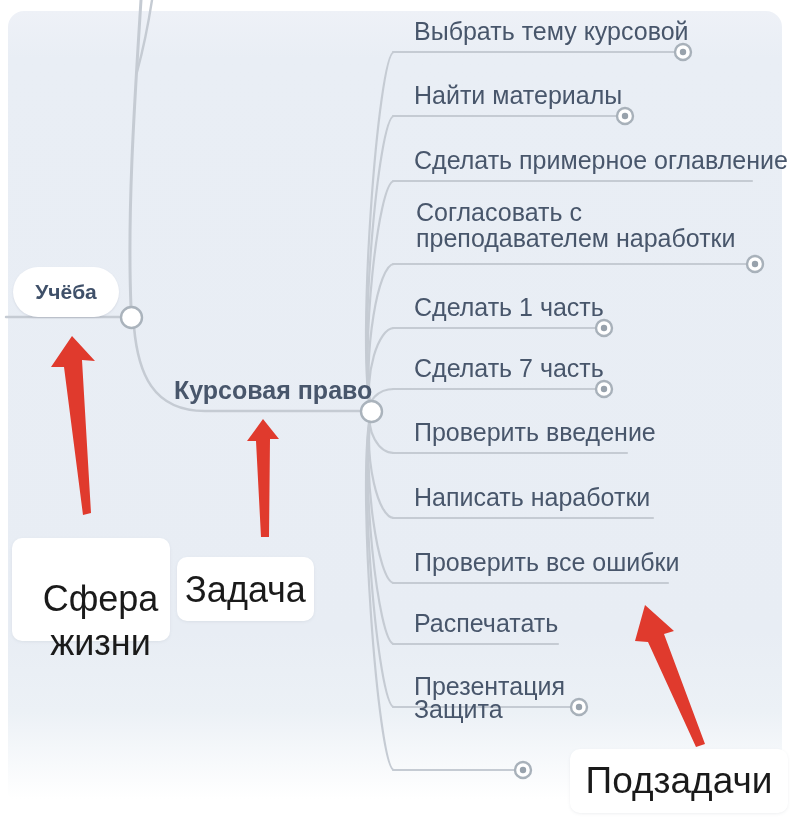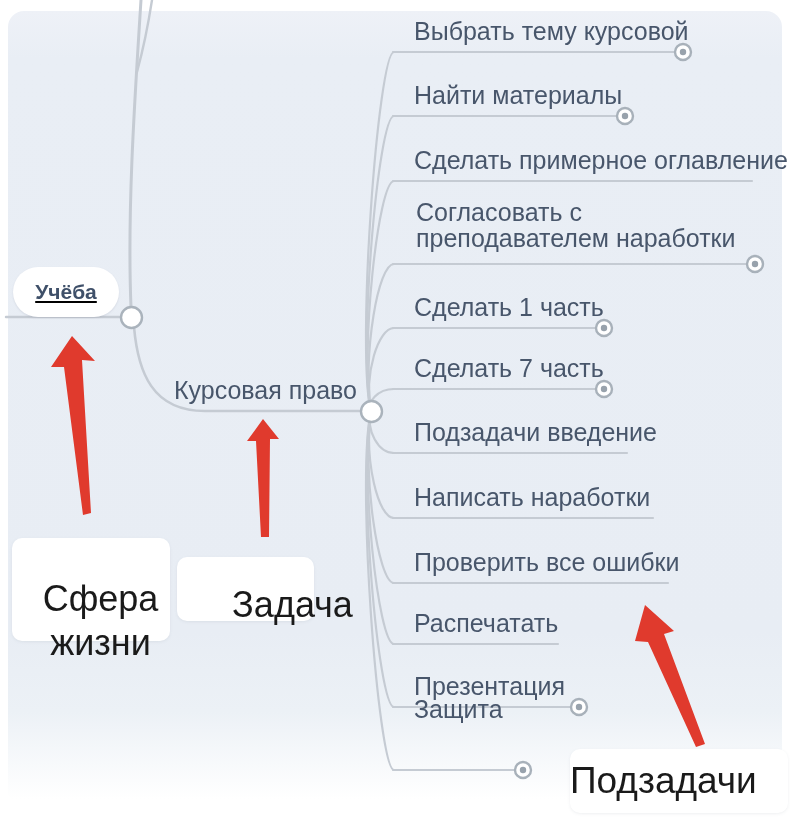--- a/index.html
+++ b/index.html
@@ -10,32 +10,32 @@
   #panel{
     position:absolute;left:8px;top:11px;width:774px;height:796px;border-radius:16px;
     background:linear-gradient(180deg,#eef1f7 0%,#e9eef5 6%,#e8edf4 78%,#ecf1f6 88%,rgba(253,254,255,0) 99%);
   }
   svg{position:absolute;left:0;top:0;}
   .lbl{position:absolute;color:#48566b;font-size:25px;line-height:26px;white-space:nowrap;}
   .wrap{white-space:normal;}
   .branch-pill{
     position:absolute;left:13px;top:267px;width:106px;height:50px;border-radius:25px;
     background:#ffffff;box-shadow:0 1px 2px rgba(120,130,150,.18);
-    display:flex;align-items:center;justify-content:center;text-decoration:underline;
+    display:flex;align-items:center;justify-content:center;
   }
   .branch-pill .t{font-weight:bold;font-size:21px;color:#3f5069;}
-  .task-label{left:174px;top:377px;}
+  .task-label{left:174px;top:377px;font-weight:bold;}
   .ann-box{position:absolute;background:#ffffff;border-radius:10px;box-shadow:0 1px 3px rgba(120,130,150,.12);}
   .ann-text{position:absolute;color:#1a1a1a;font-size:36px;line-height:44px;}
   #ann-sphere-box{left:12px;top:538px;width:158px;height:103px;}
   #ann-sphere-text{left:28px;top:577px;width:145px;white-space:normal;text-align:center;}
   #ann-task-box{left:177px;top:557px;width:137px;height:64px;}
-  #ann-task-text{left:177px;top:583px;width:137px;text-align:center;margin-left:47px;}
+  #ann-task-text{left:177px;top:568px;width:137px;text-align:center;}
   #ann-sub-box{left:570px;top:749px;width:218px;height:64px;}
-  #ann-sub-text{left:570px;top:759px;width:218px;text-align:left;font-size:37px;}
+  #ann-sub-text{left:570px;top:759px;width:218px;text-align:center;font-size:37px;}
 </style>
 </head>
 <body>
 
 <div id="stage">
   <div id="panel"></div>
 
   <svg width="790" height="830" viewBox="0 0 790 830">
     <g stroke="#c5cbd3" fill="none" stroke-linecap="round">
 
@@ -123,21 +123,21 @@
   </div>
 
   <div class="lbl task-label">Курсовая право</div>
 
   <div class="lbl" style="left:414px;top:18px">Выбрать тему курсовой</div>
   <div class="lbl" style="left:414px;top:82px">Найти материалы</div>
   <div class="lbl" style="left:414px;top:147px">Сделать примерное оглавление</div>
   <div class="lbl wrap" style="left:416px;top:199px;width:325px">Согласовать с преподавателем наработки</div>
   <div class="lbl" style="left:414px;top:294px">Сделать 1 часть</div>
   <div class="lbl" style="left:414px;top:355px">Сделать 7 часть</div>
-  <div class="lbl" style="left:414px;top:419px">Подзадачи введение</div>
+  <div class="lbl" style="left:414px;top:419px">Проверить введение</div>
   <div class="lbl" style="left:414px;top:484px">Написать наработки</div>
   <div class="lbl" style="left:414px;top:549px">Проверить все ошибки</div>
   <div class="lbl" style="left:414px;top:610px">Распечатать</div>
   <div class="lbl" style="left:414px;top:673px">Презентация</div>
   <div class="lbl" style="left:414px;top:696px">Защита</div>
 
   <div class="ann-box" id="ann-sphere-box"></div>
   <div class="ann-text" id="ann-sphere-text">Сфера жизни</div>
 
   <div class="ann-box" id="ann-task-box"></div>

